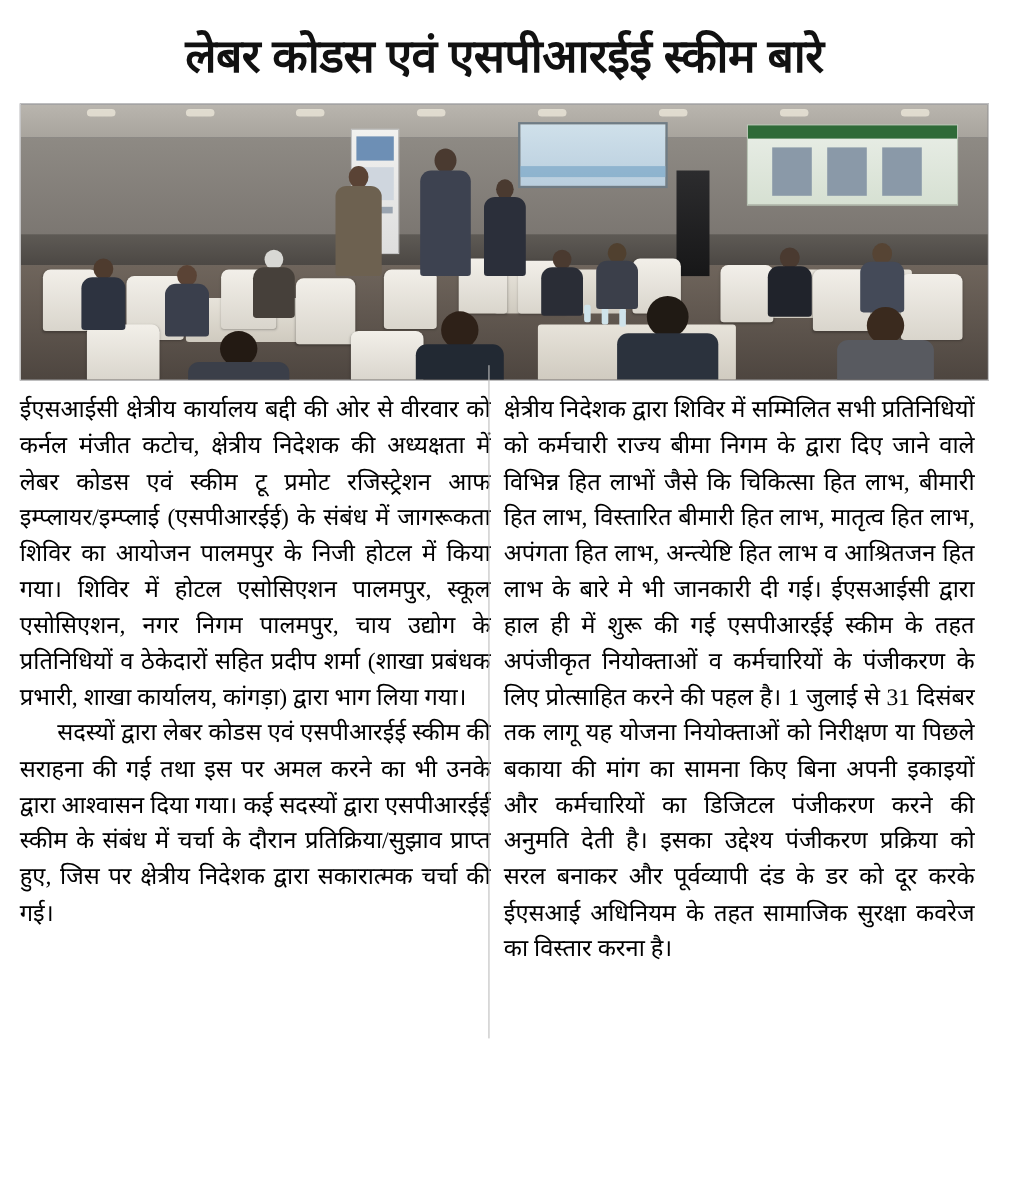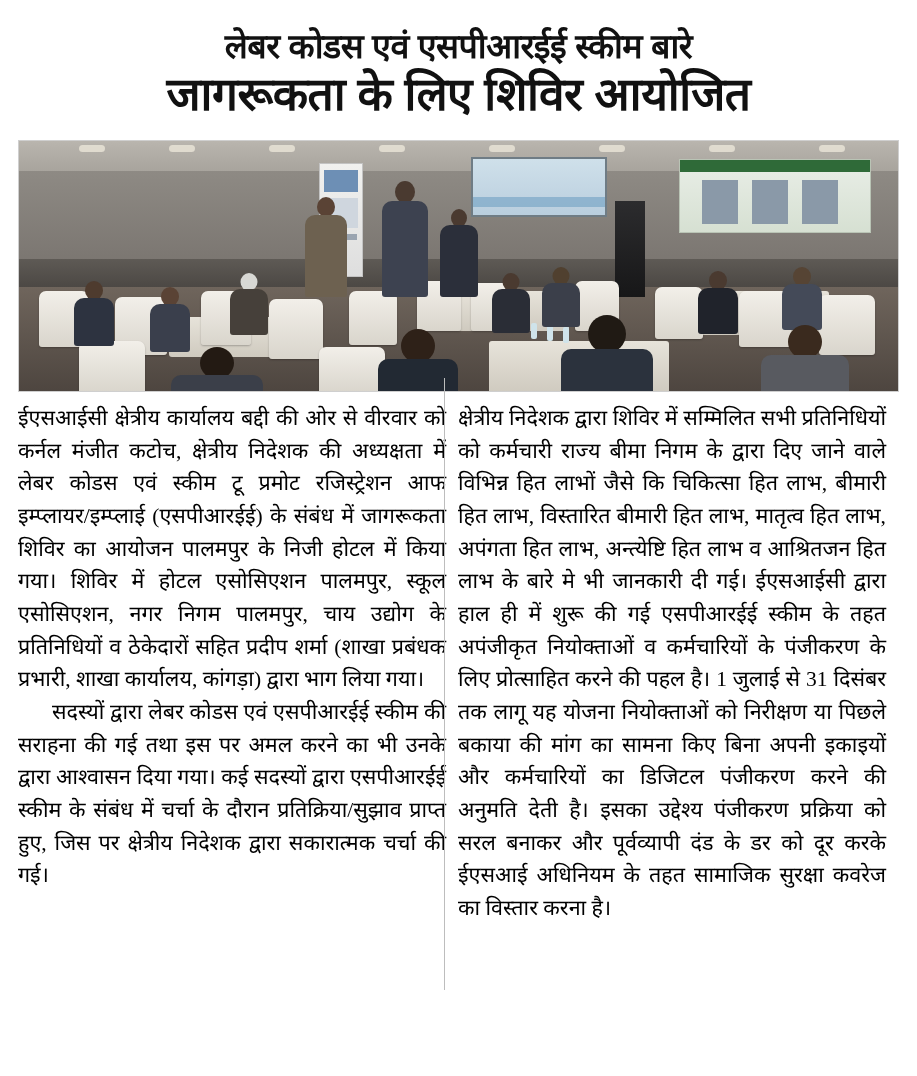--- a/index.html
+++ b/index.html
@@ -32,21 +32,21 @@
     letter-spacing: -0.5px;
     text-align: center;
     color: #111111;
     margin: 10px 0 0 0;
     padding: 0 4px;
   }
   .headline .line {
     display: block;
     white-space: nowrap;
   }
-  .headline .line1 { font-size: 34px; }
+  .headline .line1 { font-size: 42px; }
   .headline .line2 { font-size: 46px; }
 
   
   .photo-wrap {
     margin-top: 18px;
     width: 881px;
     height: 252px;
     position: relative;
     overflow: hidden;
     background: #6a6a6e;
@@ -172,21 +172,20 @@
     background: #bdbdbd;
   }
 </style>
 </head>
 <body>
 
 <div class="page">
 
   <div class="headline">
     <span class="line line1">लेबर कोडस एवं एसपीआरईई स्कीम बारे</span>
-    <span class="line line2">जागरूकता के लिए शिविर आयोजित</span>
   </div>
 
   <div class="photo-wrap">
     <div class="photo">
       <div class="ph-ceiling"></div>
       <div class="ph-lights">
         <span style="left:60px"></span>
           <span style="left:150px"></span>
           <span style="left:250px"></span>
         <span style="left:360px"></span>

